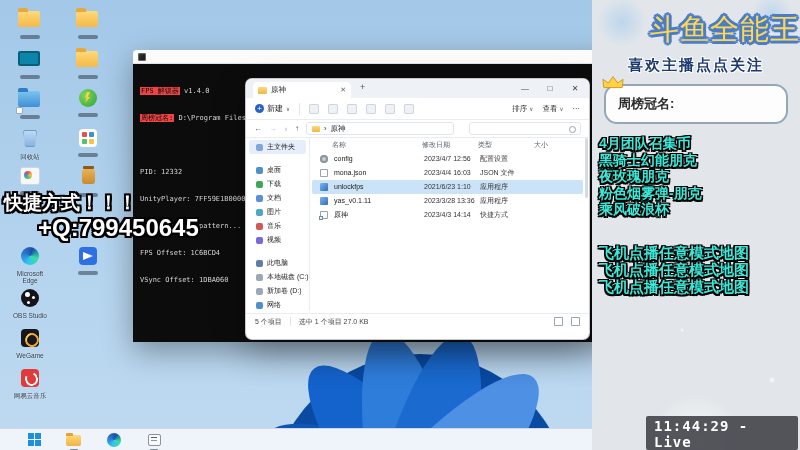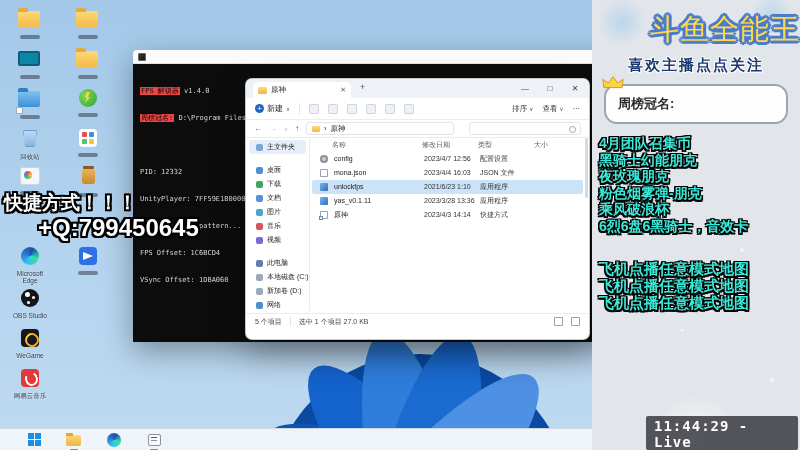--- a/index.html
+++ b/index.html
@@ -490,21 +490,20 @@
         <path d="M2 13 L1 4 L7 8 L12 1 L17 8 L23 4 L22 13 Z" fill="#ffd23e" stroke="#c9952a" stroke-width="1"></path>
       </svg>
       <span>周榜冠名:</span>
     </div>
     <div class="p-acts">
       <div>4月团队召集币</div>
       <div>黑骑士幻能朋克</div>
       <div>夜玫瑰朋克</div>
       <div>粉色烟雾弹-朋克</div>
       <div>乘风破浪杯</div>
-      <div>6烈6盘6黑骑士，音效卡</div>
     </div>
     <div class="p-loops">
       <div>飞机点播任意模式地图</div>
       <div>飞机点播任意模式地图</div>
       <div>飞机点播任意模式地图</div>
     </div>
   </div>
 
   <div id="clock">
     <div class="t">11:44:29 - Live</div>

